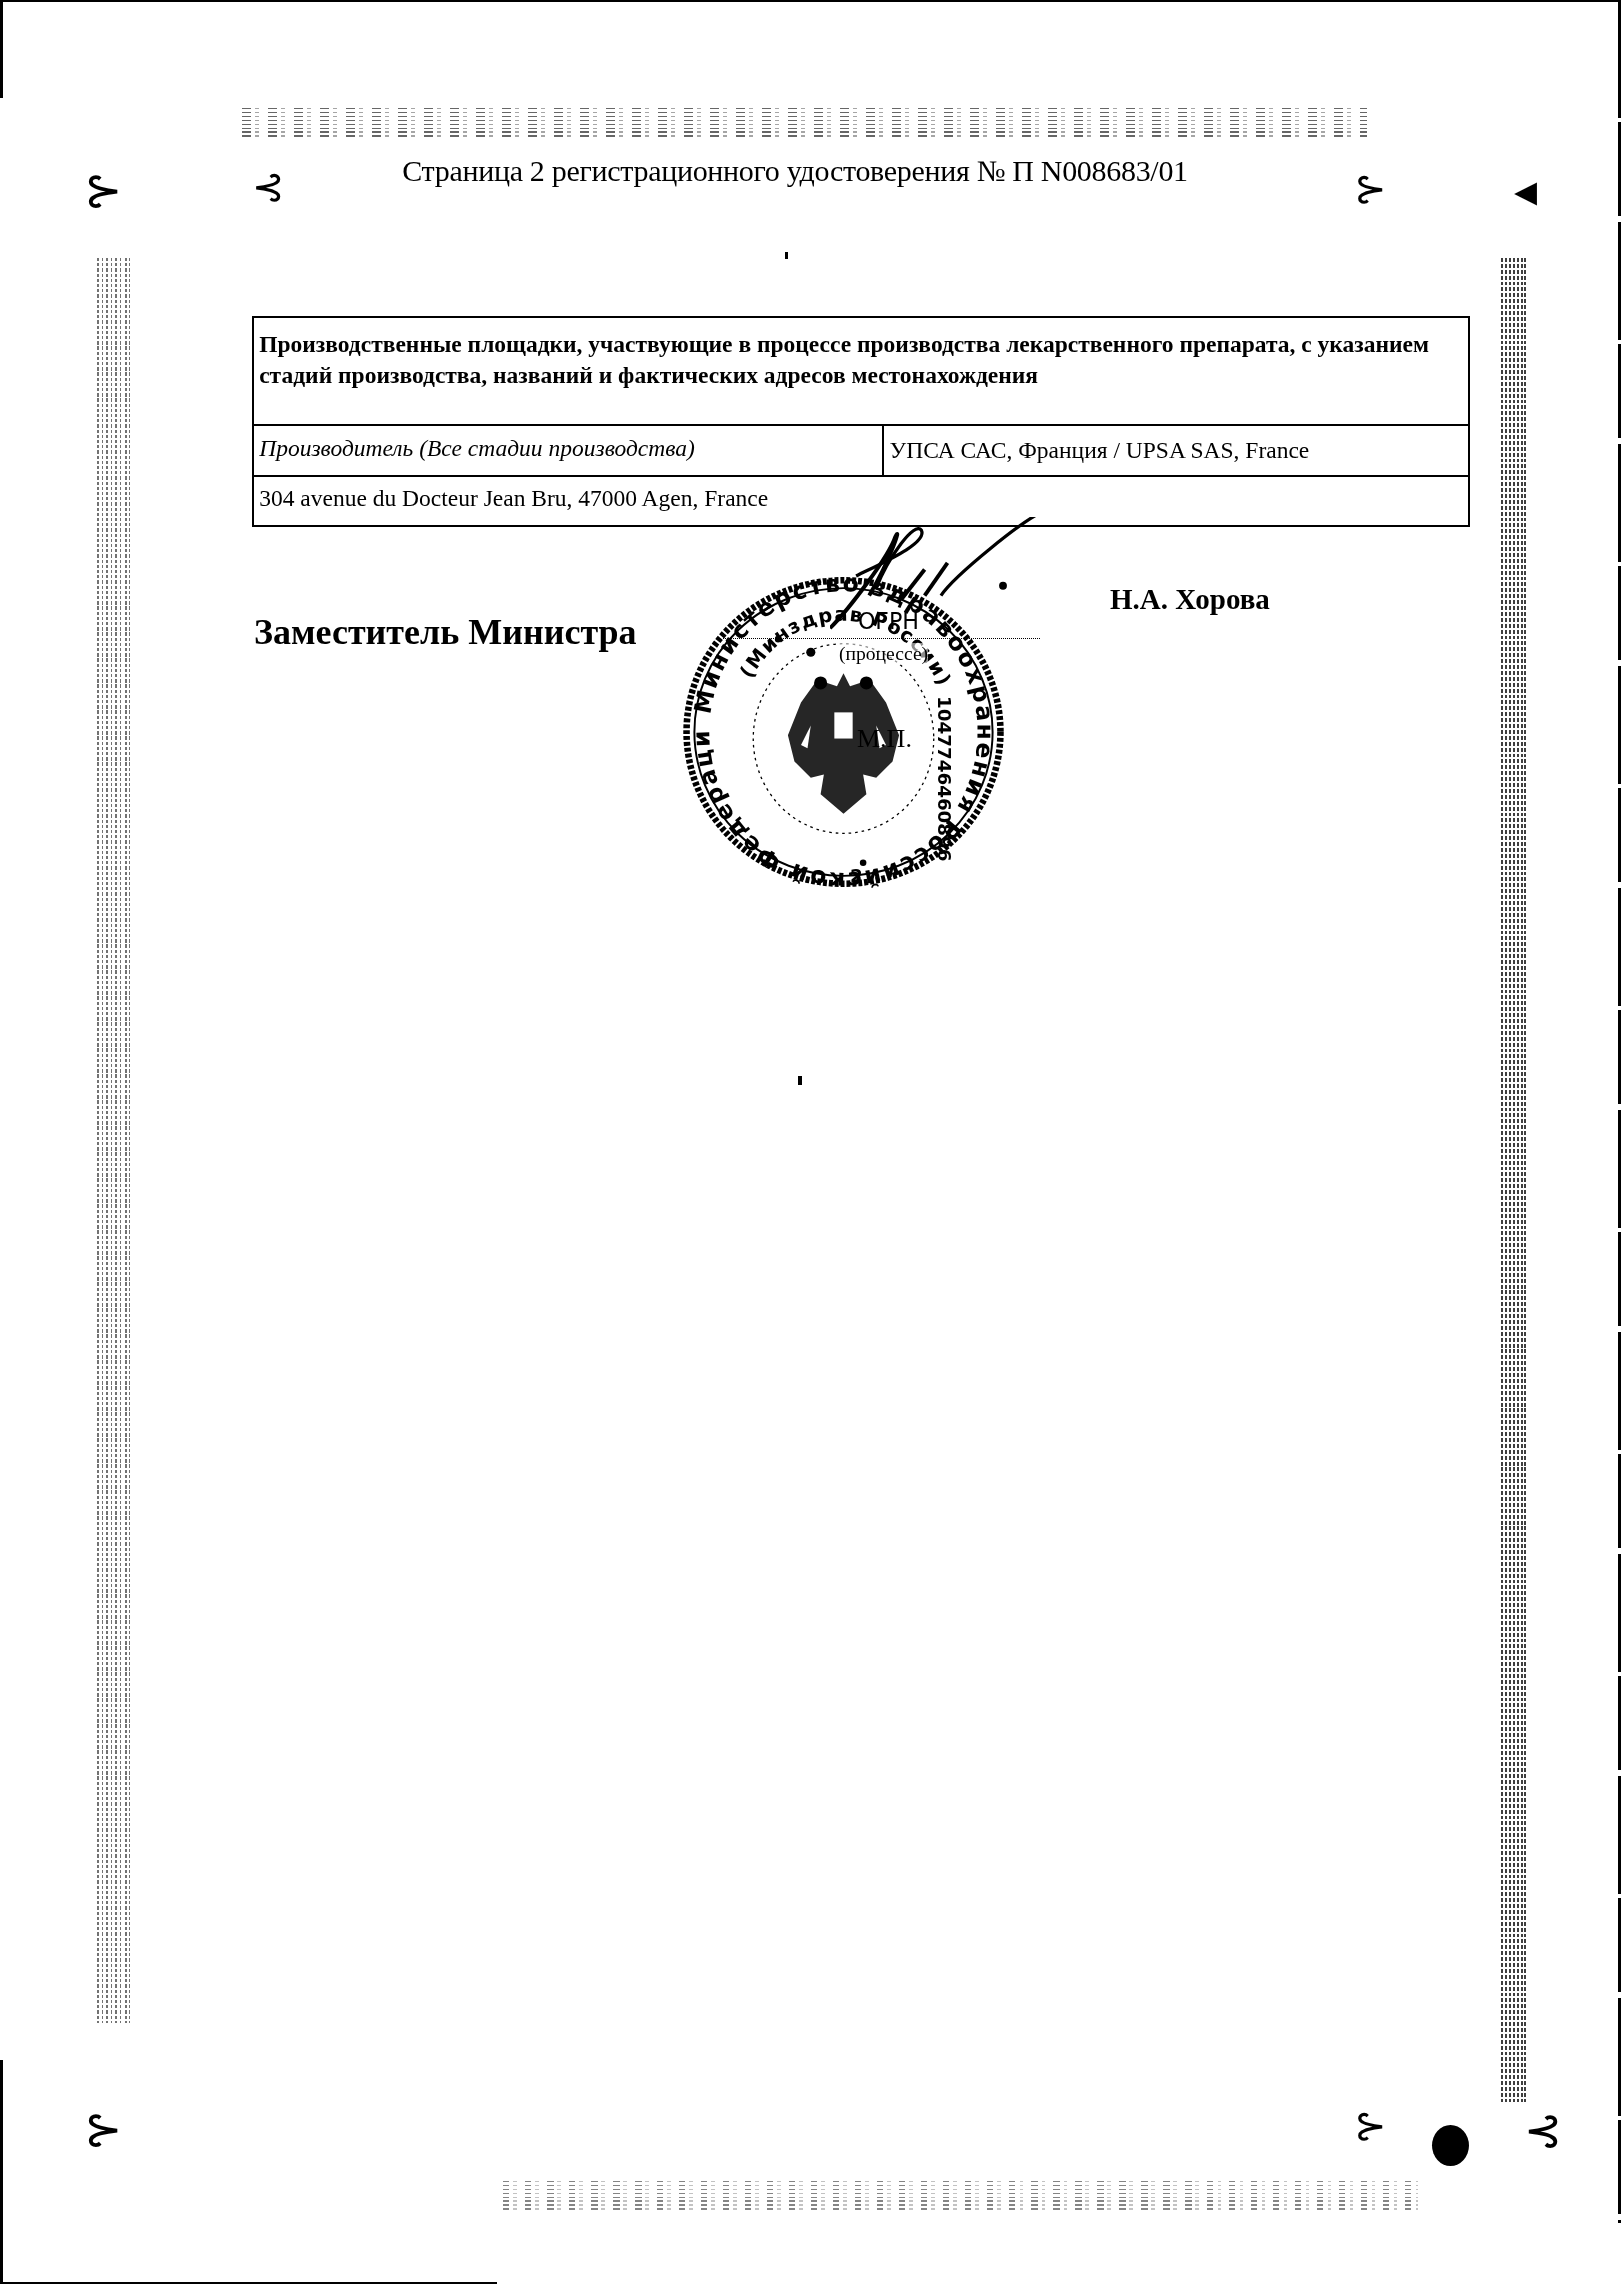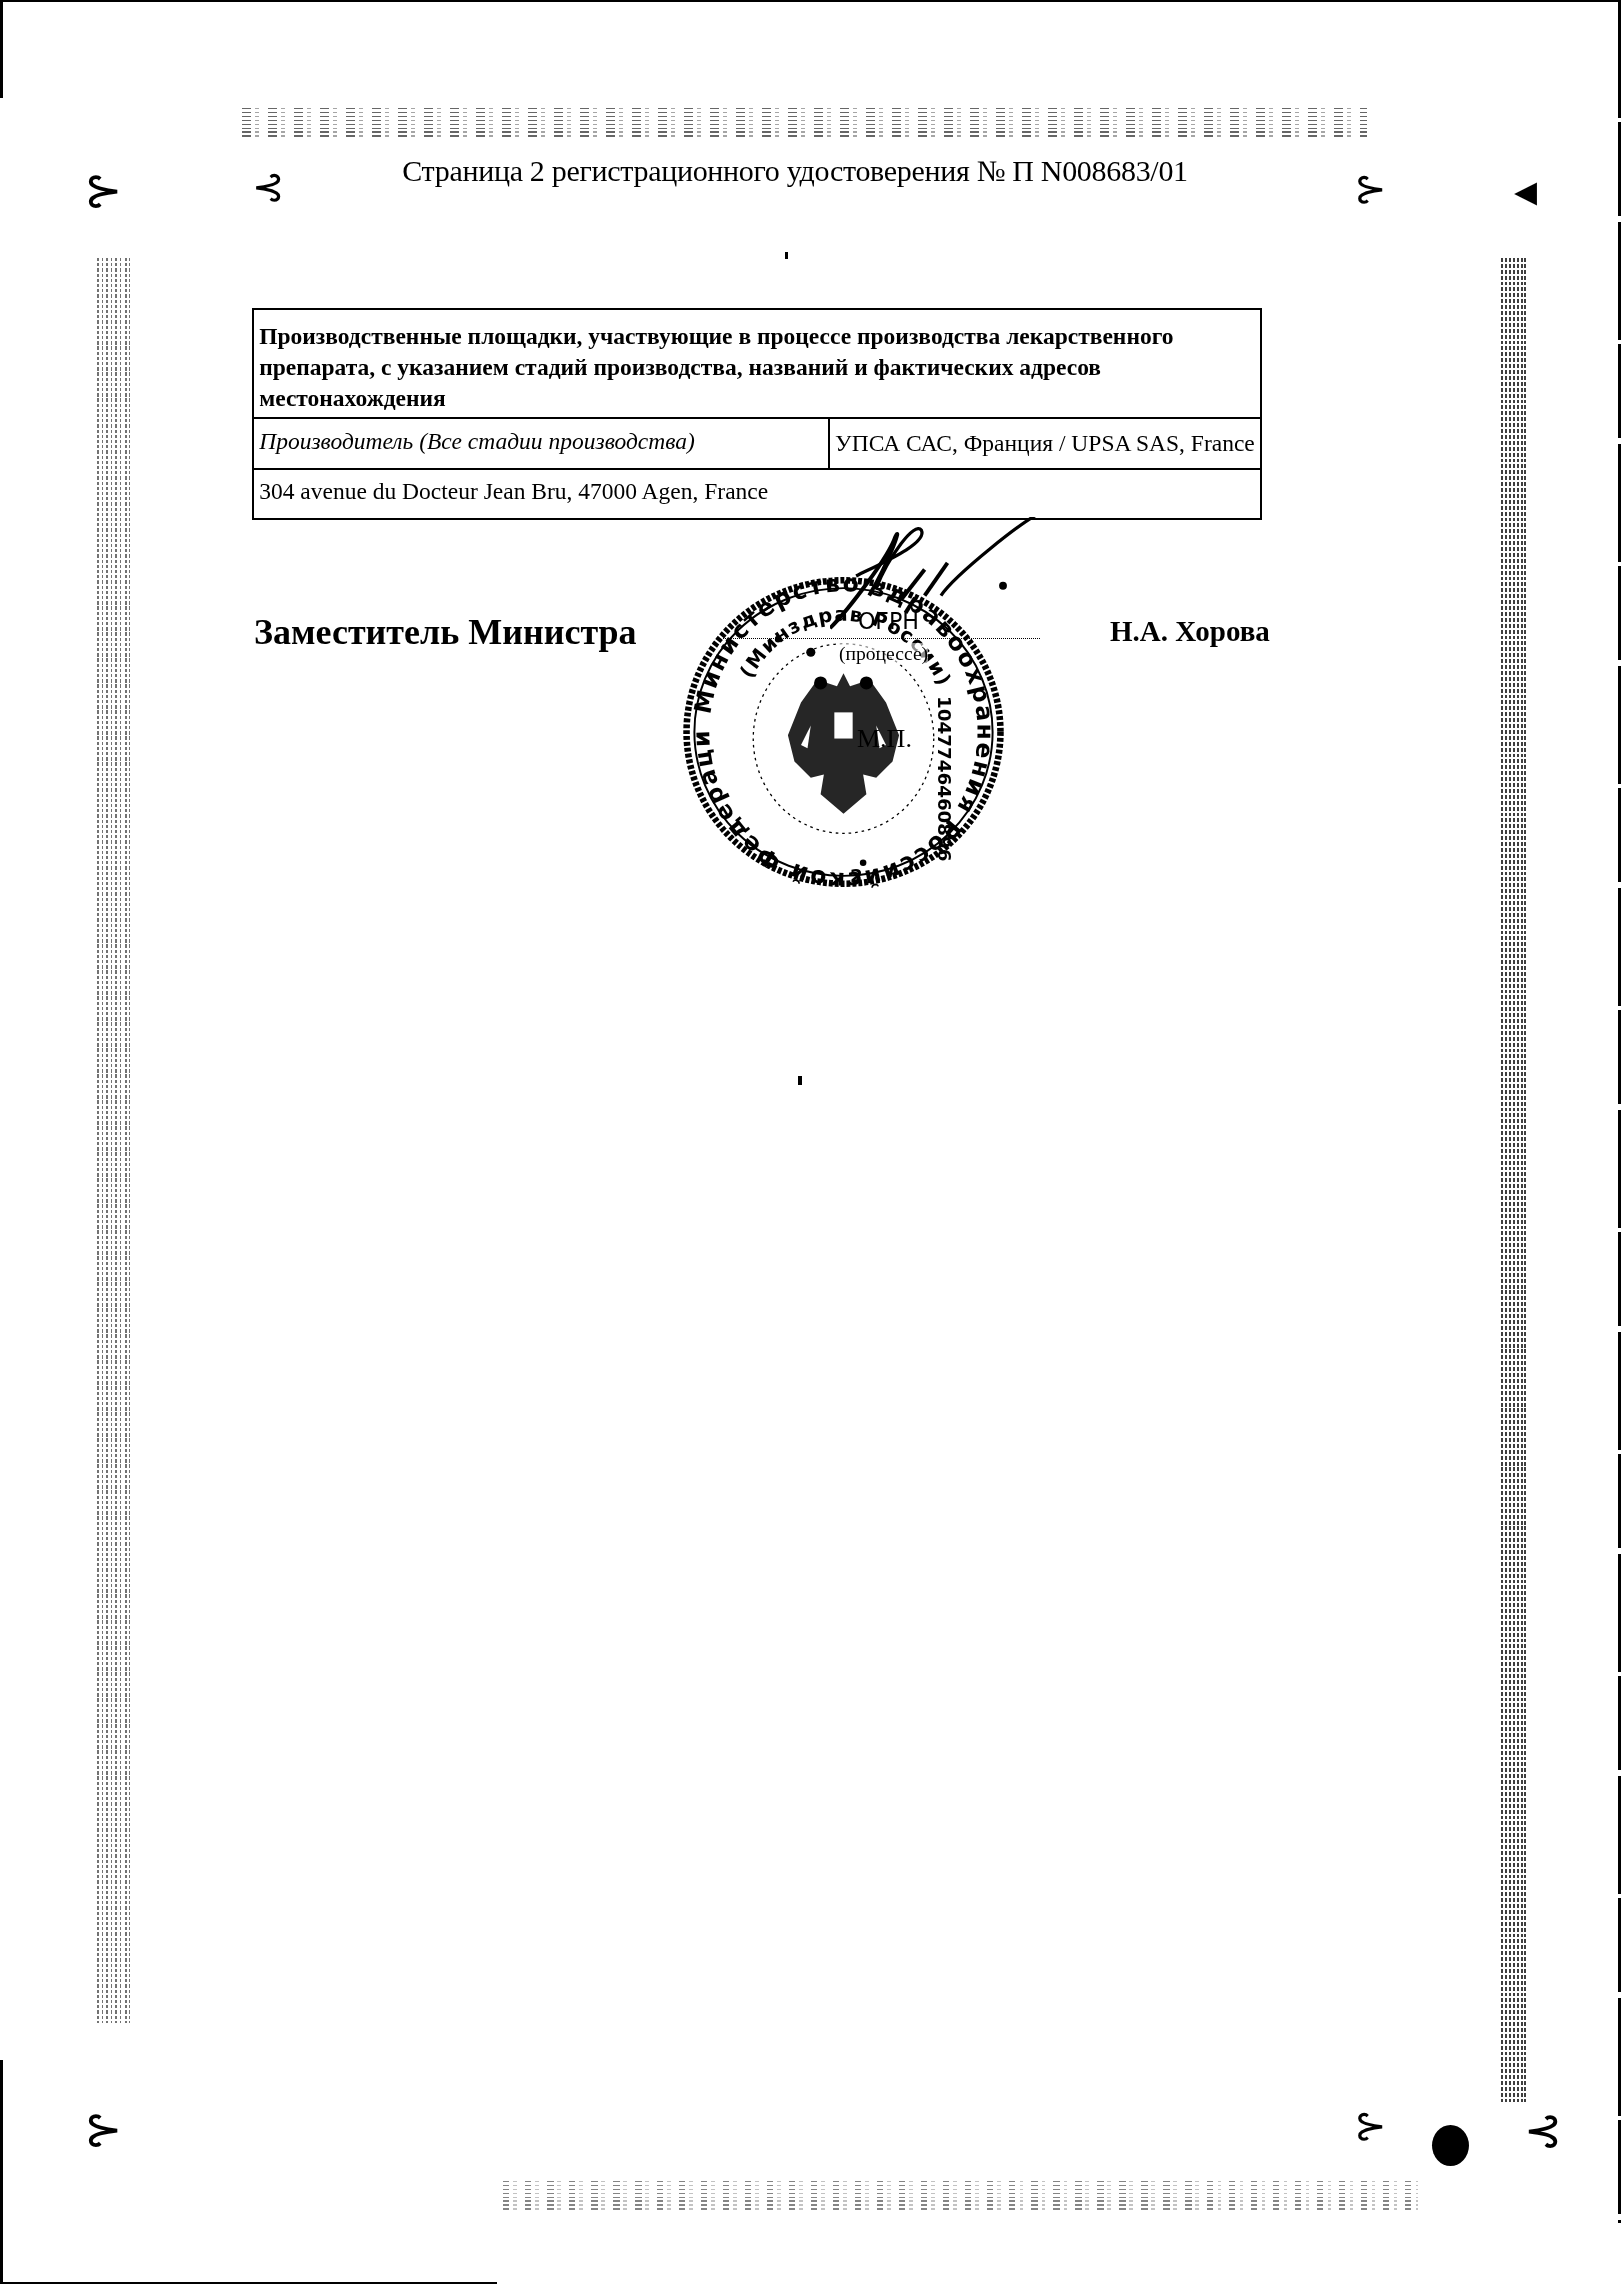--- a/index.html
+++ b/index.html
@@ -62,21 +62,21 @@
 
     
     .page-header {
       position:absolute; left:0; top:154px; width:1622px; text-align:center;
       font-size:30px; letter-spacing:-0.3px;
     }
     .page-header span { position:relative; left:-34px;margin-left:36px; }
 
     
     .sites-table {
-      position:absolute; left:252px; top:308px; width:1010px;
+      position:absolute; left:252px; top:316px; width:1218px;
       border-collapse: collapse;
       border: 2.6px solid #000;
     }
     .sites-table td {
       border: 2px solid #000;
       padding: 3.9px 5.2px;
       vertical-align: top;
       font-size: 23.5px;
       line-height: 31px;
     }
@@ -94,21 +94,21 @@
     }
     .sites-table .mfr-cell { padding-top:9px; white-space:nowrap; }
     .sites-table .addr-cell { height: 38px; padding-top:6.5px; }
 
     
     .sig-title {
       position:absolute; left:254px; top:611px;
       font-size:36px; font-weight:bold;
     }
     .sig-name {
-      position:absolute; left:1110px; top:615px;
+      position:absolute; left:1110px; top:583px;
       font-size:29px; font-weight:bold;
     }
     .sig-line {
       position:absolute; left:723px; top:638px; width:317px; height:0;
       border-top: 1.3px dotted #000;
     }
 
     
     .stamp {
       position:absolute; left:680px; top:575px; width:327px; height:314px;

